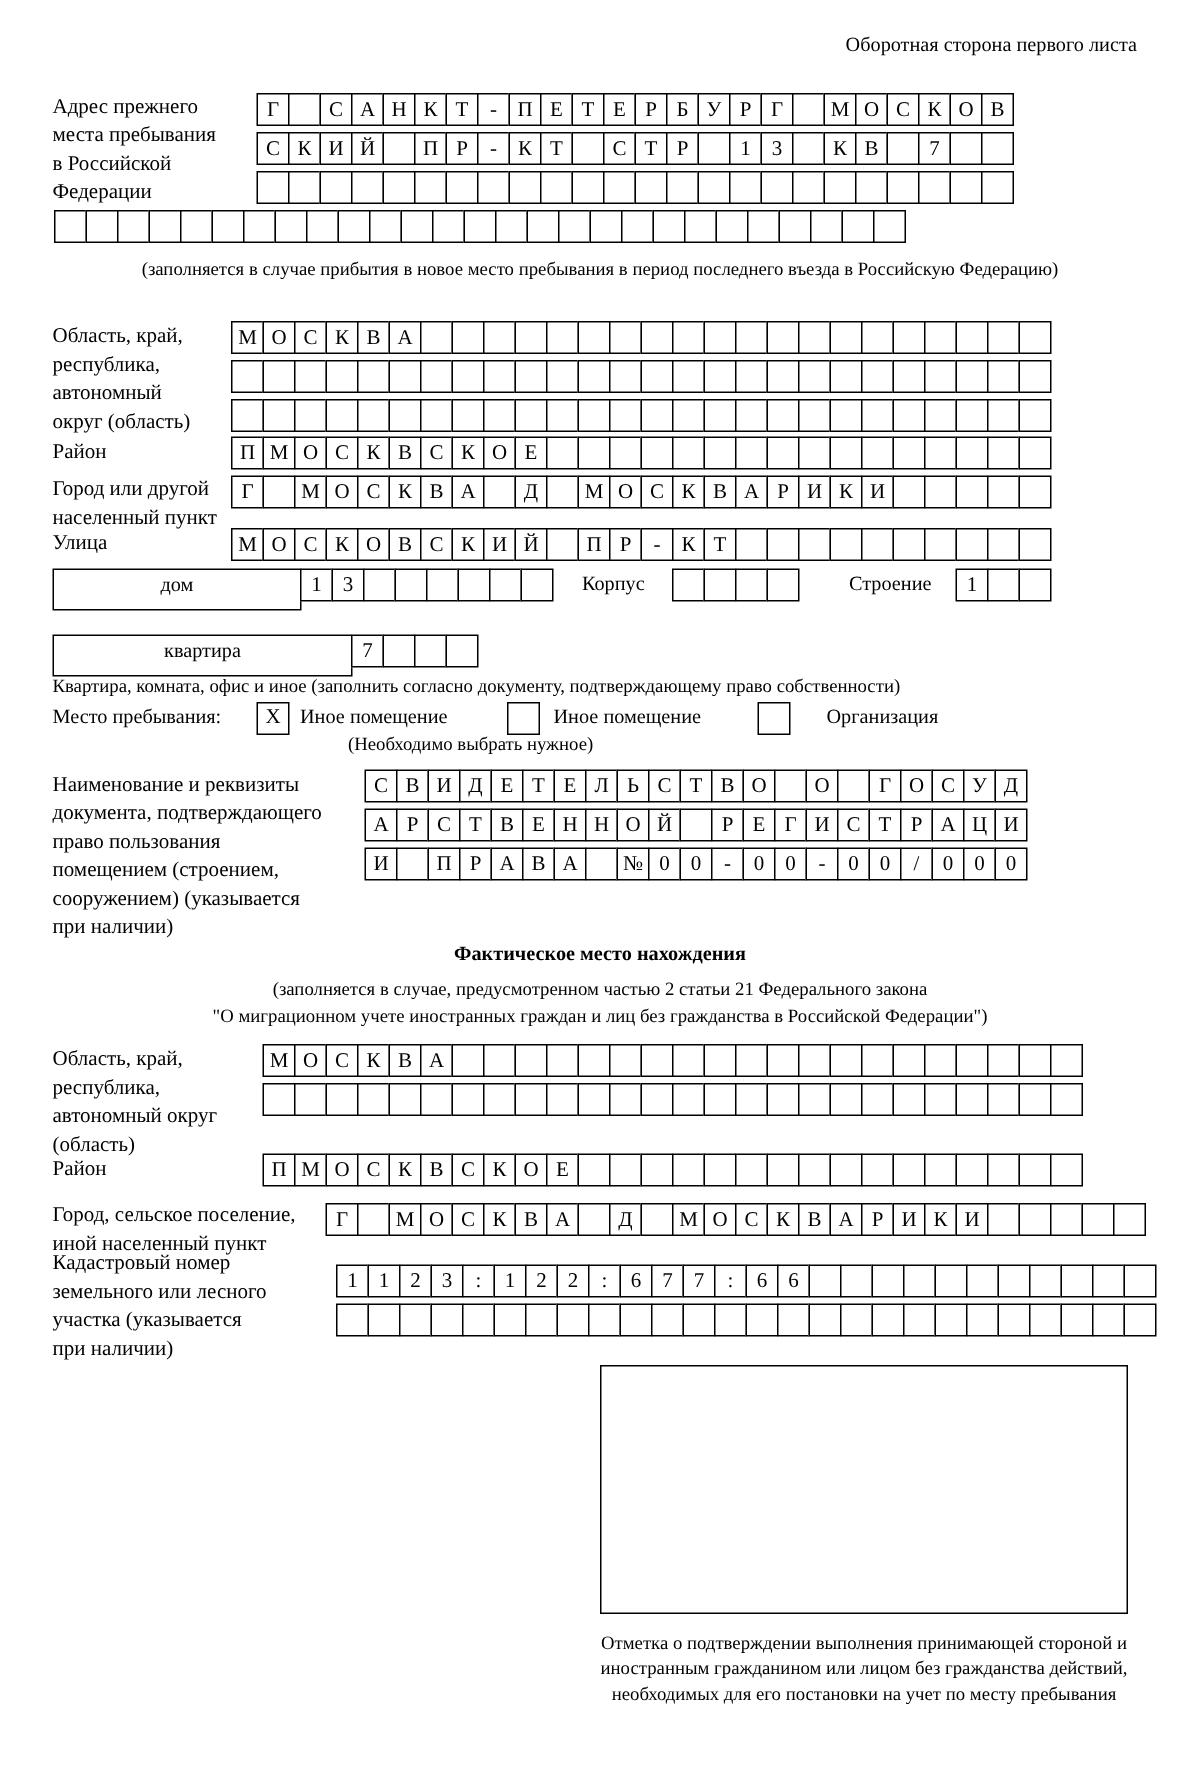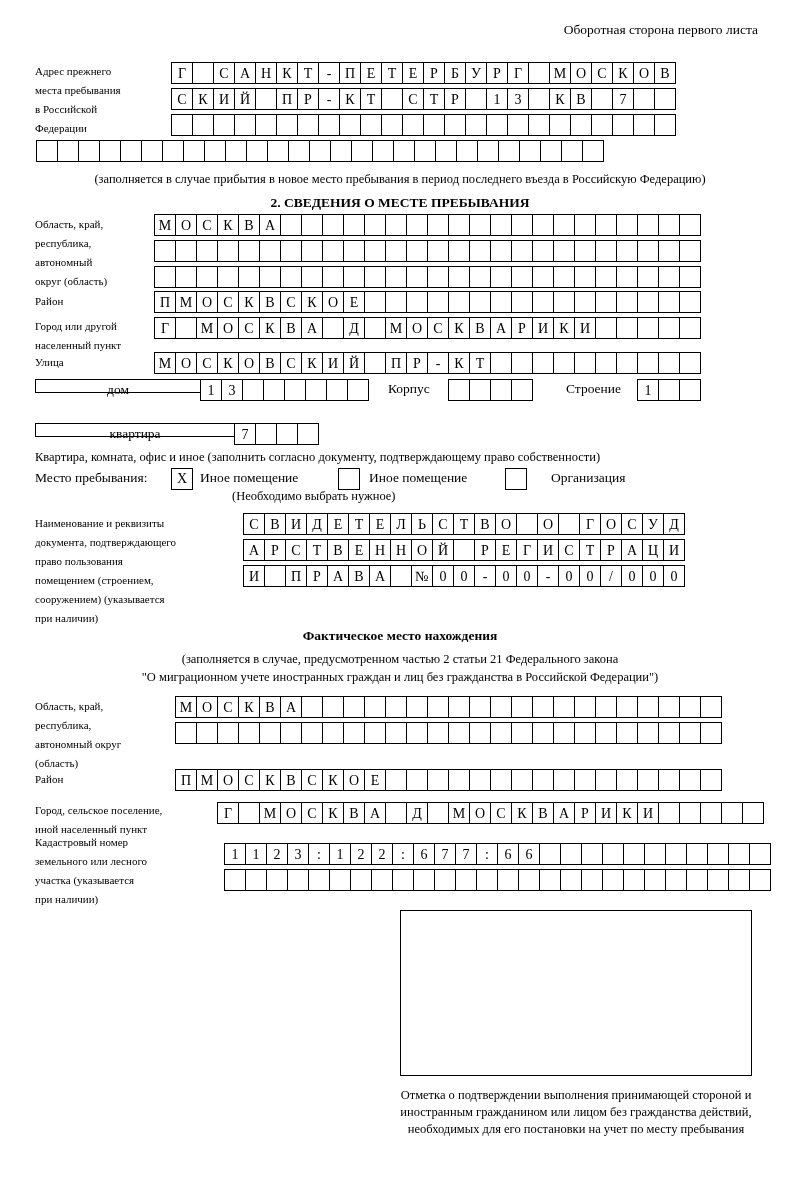--- a/index.html
+++ b/index.html
@@ -21,21 +21,21 @@
     height: 1180px;
   }
   .hdr-right {
     position: absolute;
     right: 42px;
     top: 22px;
     font-size: 13.5px;
   }
   .lbl {
     position: absolute;
-    font-size: 11px;
+    font-size: 14px;
     line-height: 19px;
     white-space: pre-line;
   }
   .lbl.small { font-size: 12.5px; }
   .center-note {
     position: absolute;
     width: 100%;
     text-align: center;
     font-size: 12.5px;
   }
@@ -60,21 +60,21 @@
     text-align: center;
     font-size: 14px;
     line-height: 21px;
     font-family: "Liberation Serif", serif;
     background: #fff;
   }
   .wide-box {
     position: absolute;
     border: 1px solid #000;
     box-sizing: border-box;
-    height: 14px;
+    height: 28px;
     text-align: center;
     font-size: 13.5px;
     line-height: 20px;
   }
   .inline-lbl {
     position: absolute;
     font-size: 13.5px;
   }
   .big-box {
     position: absolute;
@@ -213,21 +213,20 @@
       <div class="cell"></div>
       <div class="cell"></div>
       <div class="cell"></div>
       <div class="cell"></div>
       <div class="cell"></div>
       <div class="cell"></div>
     </div>
 
   <div class="center-note" style="top:172px;">(заполняется в случае прибытия в новое место пребывания в период последнего въезда в Российскую Федерацию)</div>
 
-  <div class="section-title" style="top:195px;">2. СВЕДЕНИЯ О МЕСТЕ ПРЕБЫВАНИЯ</div>
 
   <div class="lbl" style="left:35px; top:215px;">Область, край,
 республика,
 автономный
 округ (область)</div>
   <div class="comb" id="s2-region-0" style="left:154px; top:214px;">
       <div class="cell">М</div>
       <div class="cell">О</div>
       <div class="cell">С</div>
       <div class="cell">К</div>

